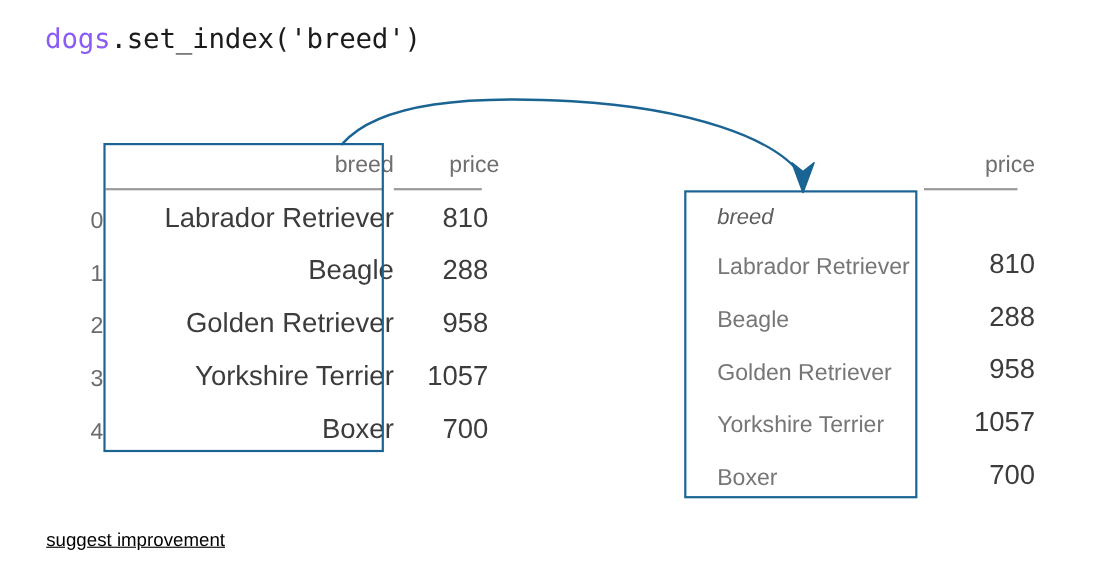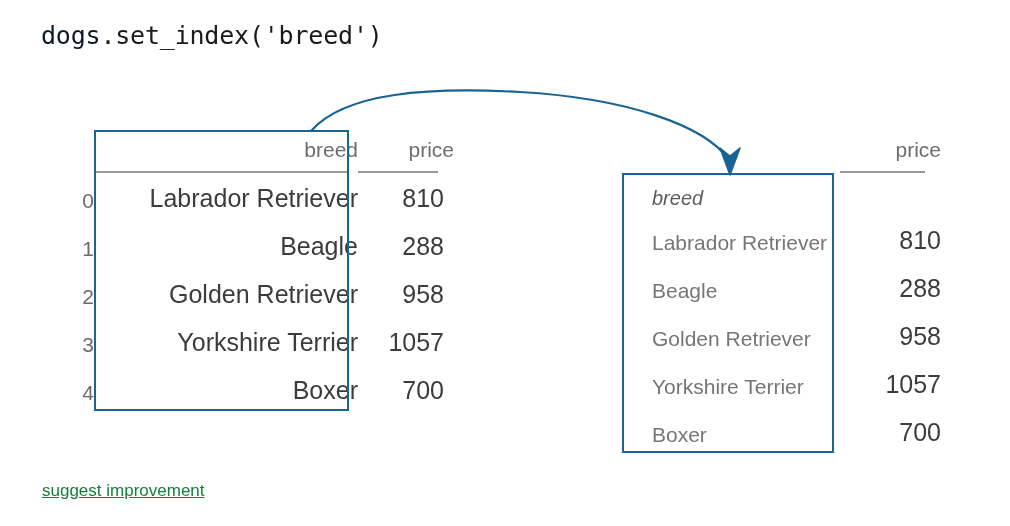--- a/index.html
+++ b/index.html
@@ -20,21 +20,21 @@
   #title {
     position: absolute;
     left: 41px;
     top: 21px;
     font-family: "DejaVu Sans Mono", "Liberation Mono", monospace;
     font-size: 25px;
     letter-spacing: -0.2px;
     color: #1b1b1b;
     white-space: pre;
   }
-  #title .obj { color: #0f172a; }
+  #title .obj { color: #8b5cf6; }
 
   
   .cell {
     position: absolute;
     white-space: nowrap;
     line-height: 1;
     padding-left: 16px;
   }
   .col-head {
     font-size: 21px;
@@ -81,21 +81,21 @@
     height: 526px;
     pointer-events: none;
   }
 
   
   #suggest-link {
     position: absolute;
     left: 42px;
     top: 481px;
     font-size: 17px;
-    color: #15803d;
+    color: #000000;
     text-decoration: underline;
     cursor: pointer;
   }
 </style>
 </head>
 <body>
 
 <div id="title"><span class="obj">dogs</span><span>.set_index('breed')</span></div>
 
 <div>

